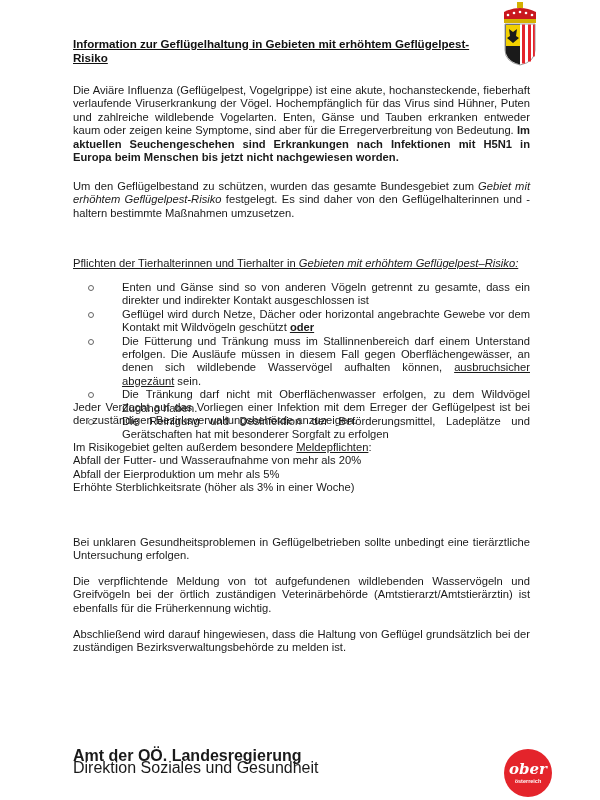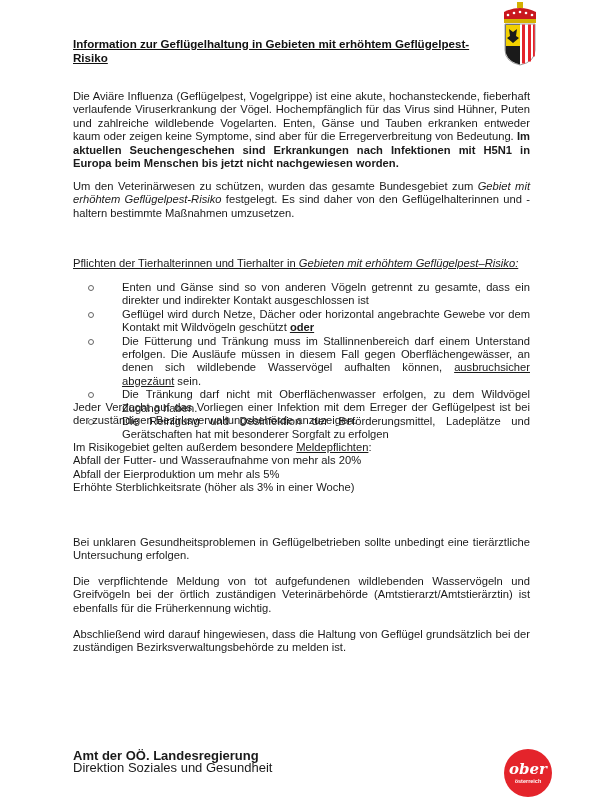--- a/index.html
+++ b/index.html
@@ -39,21 +39,21 @@
       top: 2px;
       width: 48px;
       height: 64px;
     }
     .content {
       position: absolute;
       left: 73px;
       width: 457px;
       text-align: justify;
     }
-    .p1 { top: 84px; margin-top: 6px; }
+    .p1 { top: 84px; }
     .p2 { top: 180px; }
     .h2 {
       position: absolute;
       left: 73px;
       top: 257px;
       width: 460px;
       text-decoration: underline;
       white-space: nowrap;
     }
     .list {
@@ -80,21 +80,21 @@
       border: 1px solid #666;
       border-radius: 50%;
     }
     .bold { font-weight: bold; }
     .u { text-decoration: underline; }
     .it { font-style: italic; }
     .footer {
       position: absolute;
       left: 73px;
       top: 750px;
-      font-size: 13px;
+      font-size: 16px;
       line-height: 12.2px;
     }
     .footer .org { font-weight: bold; }
     .stand {
       position: absolute;
       left: 347px;
       top: 805px;
       font-size: 13px;
       line-height: 12px;
     }
@@ -132,21 +132,21 @@
     <rect x="26" y="22.5" width="3" height="39" fill="#e4242b"></rect>
     <rect x="32" y="22.5" width="3" height="37" fill="#e4242b"></rect>
     <rect x="37" y="22.5" width="1.8" height="32" fill="#e4242b"></rect>
   </svg>
 
   <div class="content p1">
     <span>Die Aviäre Influenza (Geflügelpest, Vogelgrippe) ist eine akute, hochansteckende, fieberhaft verlaufende Viruserkrankung der Vögel. Hochempfänglich für das Virus sind Hühner, Puten und zahlreiche wildlebende Vogelarten. Enten, Gänse und Tauben erkranken entweder kaum oder zeigen keine Symptome, sind aber für die Erregerverbreitung von Bedeutung. </span><span class="bold">Im aktuellen Seuchengeschehen sind Erkrankungen nach Infektionen mit H5N1 in Europa beim Menschen bis jetzt nicht nachgewiesen worden.</span>
   </div>
 
   <div class="content p2">
-    <span>Um den Veterinärwesen zu schützen, wurden das gesamte Bundesgebiet zum </span><span class="it">Gebiet mit erhöhtem Geflügelpest-Risiko</span><span> festgelegt. Es sind daher von den Geflügelhalterinnen und -haltern bestimmte Maßnahmen umzusetzen.</span>
+    <span>Um den Geflügelbestand zu schützen, wurden das gesamte Bundesgebiet zum </span><span class="it">Gebiet mit erhöhtem Geflügelpest-Risiko</span><span> festgelegt. Es sind daher von den Geflügelhalterinnen und -haltern bestimmte Maßnahmen umzusetzen.</span>
   </div>
 
   <div class="h2">
     <span>Pflichten der Tierhalterinnen und Tierhalter in </span><span class="it">Gebieten mit erhöhtem Geflügelpest–Risiko:</span>
   </div>
 
   <ul class="list">
     <li>
       <span class="bullet"></span>
       <span>Enten und Gänse sind so von anderen Vögeln getrennt zu gesamte, dass ein direkter und indirekter Kontakt ausgeschlossen ist</span>

